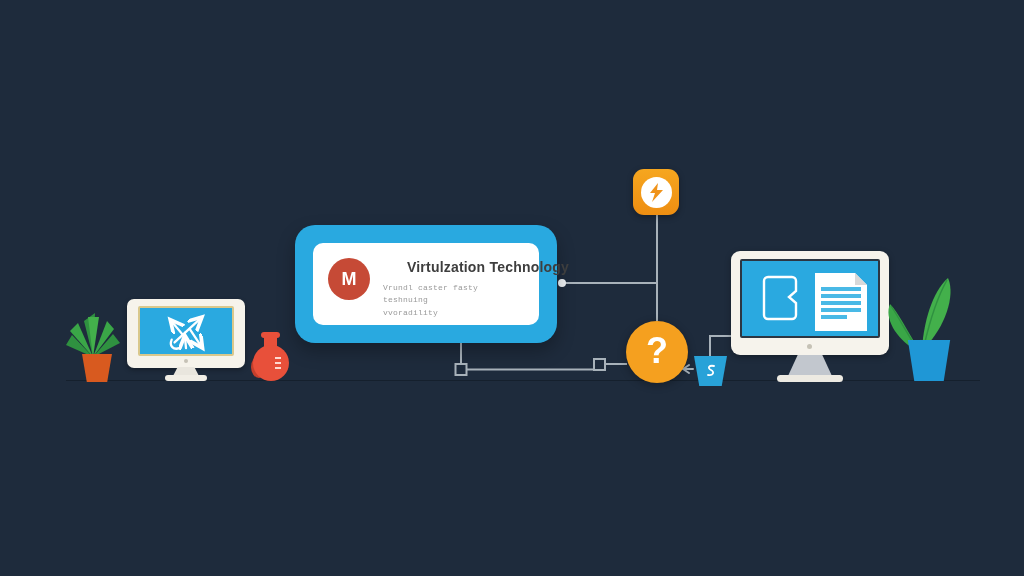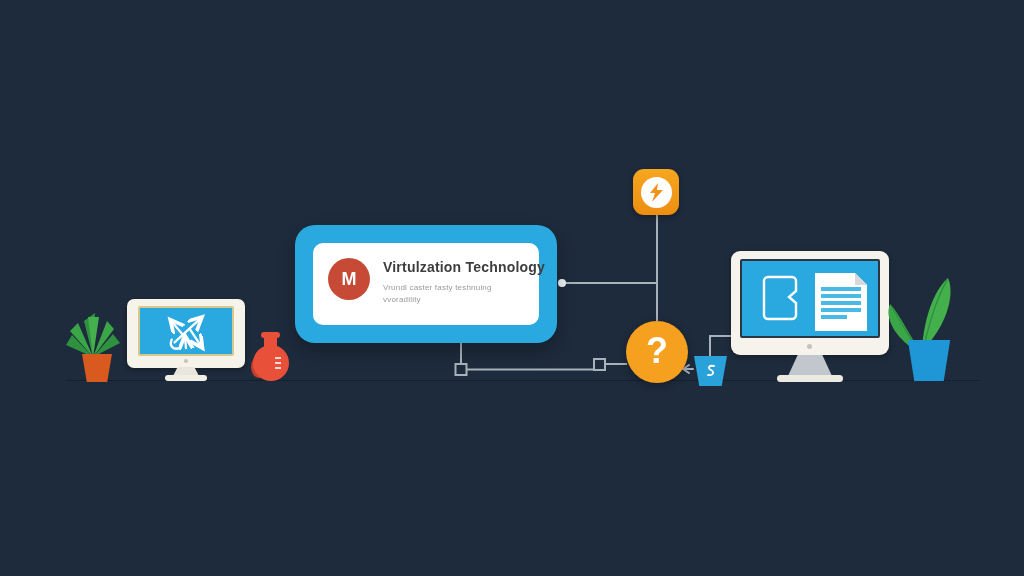--- a/index.html
+++ b/index.html
@@ -36,22 +36,22 @@
   .screen-icon-doc { position:absolute; left:71px; top:10px; }
 
   
   .flask { position:absolute; left:248px; top:330px; width:46px; height:52px; }
 
   
   .card { position:absolute; left:295px; top:225px; width:262px; height:118px; background:#29a9e0; border-radius:20px; box-shadow:0 8px 18px rgba(0,0,0,.28); }
   .card-inner { position:absolute; left:18px; top:18px; width:226px; height:82px; background:#ffffff; border-radius:10px; display:flex; align-items:flex-start; padding:13px 15px; gap:13px; }
   .avatar { flex:0 0 auto; width:42px; height:42px; border-radius:50%; background:#c64a36; color:#fff; font-size:18px; font-weight:bold; display:flex; align-items:center; justify-content:center; margin-top:2px; }
   .card-text { flex:1; min-width:0; }
-  .card-title { font-size:14px; font-weight:bold; color:#3e3e3e; letter-spacing:.2px; margin-top:3px; white-space:nowrap; }
-  .card-subtitle { font-size:8px; color:#9a9a9a; line-height:1.55; margin-top:7px; letter-spacing:.2px; }
+  .card-title { font-size:14px; font-weight:bold; color:#3e3e3e; letter-spacing:.2px; margin-top:3px; white-space:nowrap;margin-left:24px; }
+  .card-subtitle { font-size:8px; color:#9a9a9a; line-height:1.55; margin-top:7px; letter-spacing:.2px;font-family:Liberation Mono, monospace; }
 
   
   .lightning-node { position:absolute; left:633px; top:169px; width:46px; height:46px; border-radius:11px; background:linear-gradient(#f6a61f,#ee8e12); display:flex; align-items:center; justify-content:center; box-shadow:0 2px 6px rgba(0,0,0,.3); }
   .bolt-circle { width:31px; height:31px; border-radius:50%; background:#fff; display:flex; align-items:center; justify-content:center; }
   .question-node { position:absolute; left:626px; top:321px; width:62px; height:62px; border-radius:50%; background:#f5a01f; display:flex; align-items:center; justify-content:center; box-shadow:0 2px 8px rgba(0,0,0,.3); }
   .question-node span { color:#fff; font-size:36px; font-weight:bold; margin-top:-3px; }
 
   .bucket { position:absolute; left:694px; top:356px; width:33px; height:30px; background:#28a2d8; clip-path:polygon(0 0,100% 0,84% 100%,16% 100%); display:flex; align-items:center; justify-content:center; }
 </style>
 </head>

